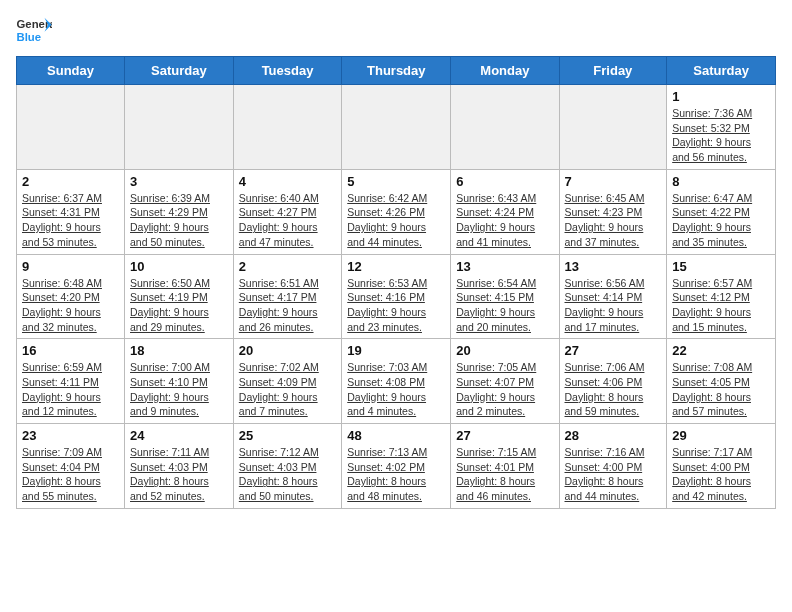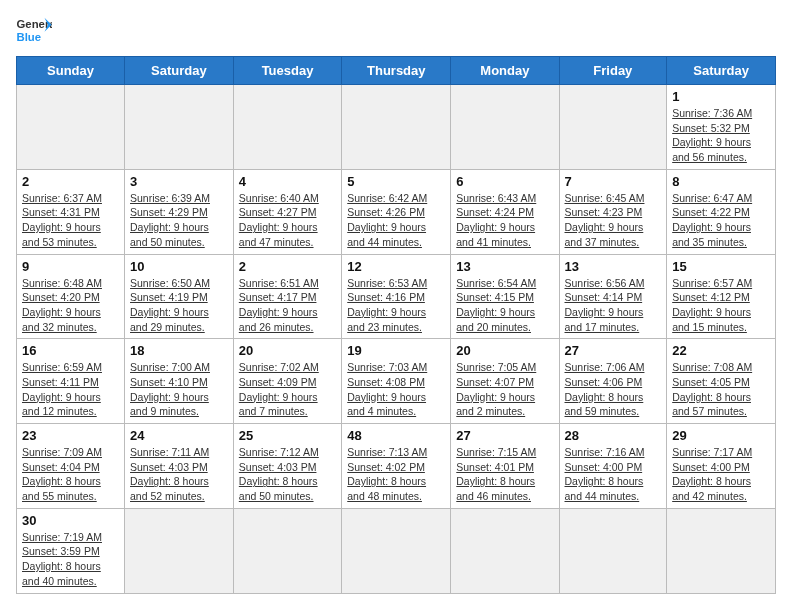--- a/index.html
+++ b/index.html
@@ -236,26 +236,14 @@
         </td>
         <td>
           <div class="day-number">28</div>
           <div class="day-info">Sunrise: 7:16 AM<br>Sunset: 4:00 PM<br>Daylight: 8 hours and 44 minutes.</div>
         </td>
         <td>
           <div class="day-number">29</div>
           <div class="day-info">Sunrise: 7:17 AM<br>Sunset: 4:00 PM<br>Daylight: 8 hours and 42 minutes.</div>
         </td>
       </tr>
-      <tr class="last-row">
-        <td>
-          <div class="day-number">30</div>
-          <div class="day-info">Sunrise: 7:19 AM<br>Sunset: 3:59 PM<br>Daylight: 8 hours and 40 minutes.</div>
-        </td>
-        <td class="empty"></td>
-        <td class="empty"></td>
-        <td class="empty"></td>
-        <td class="empty"></td>
-        <td class="empty"></td>
-        <td class="empty"></td>
-      </tr>
     </tbody>
 </table>
 
 </body></html>

